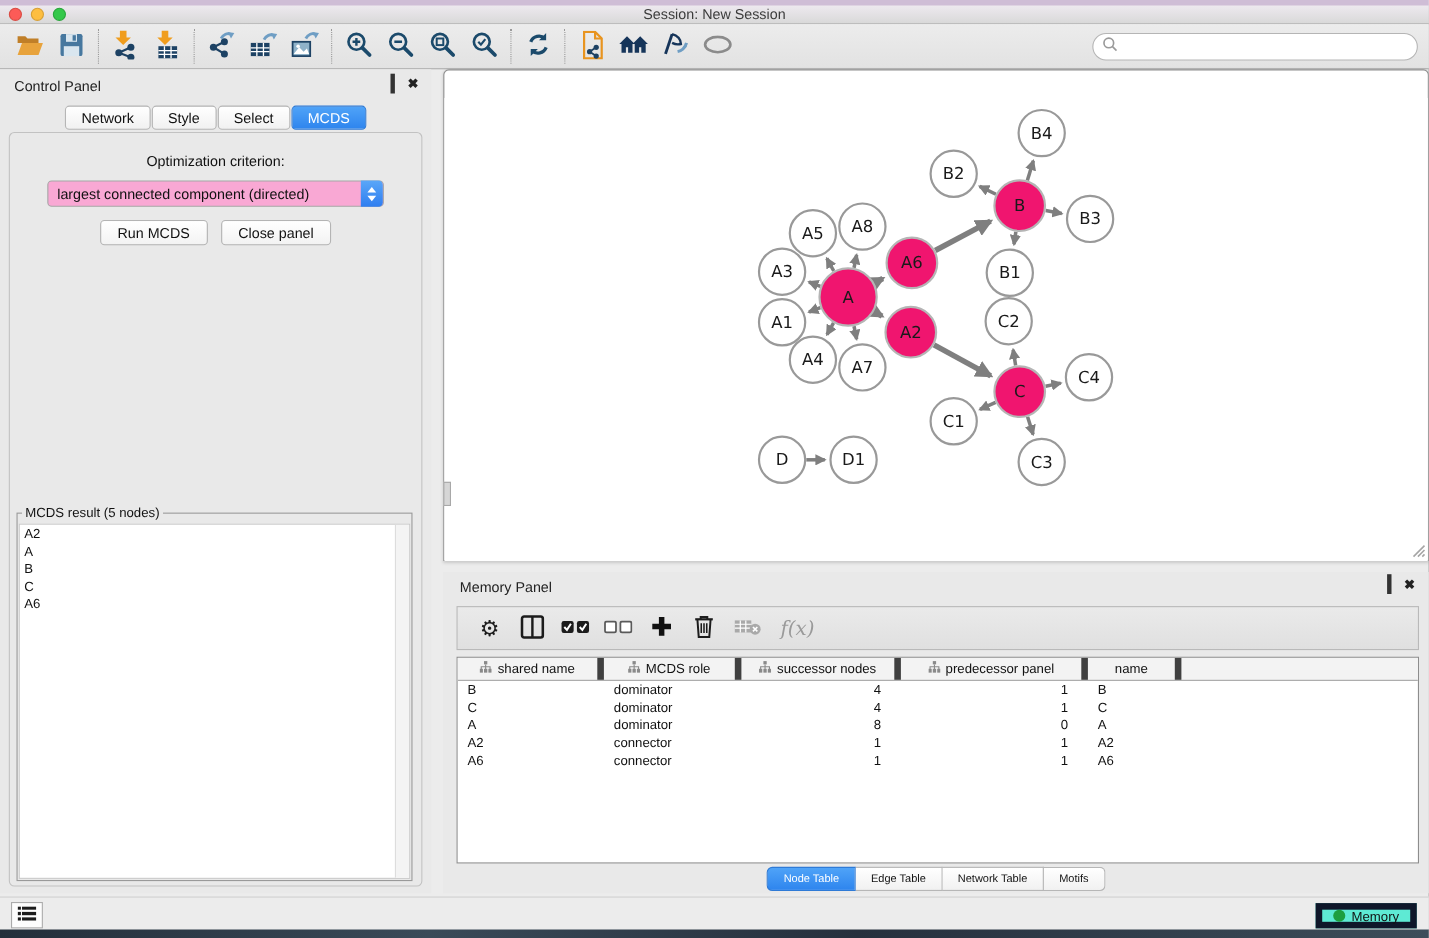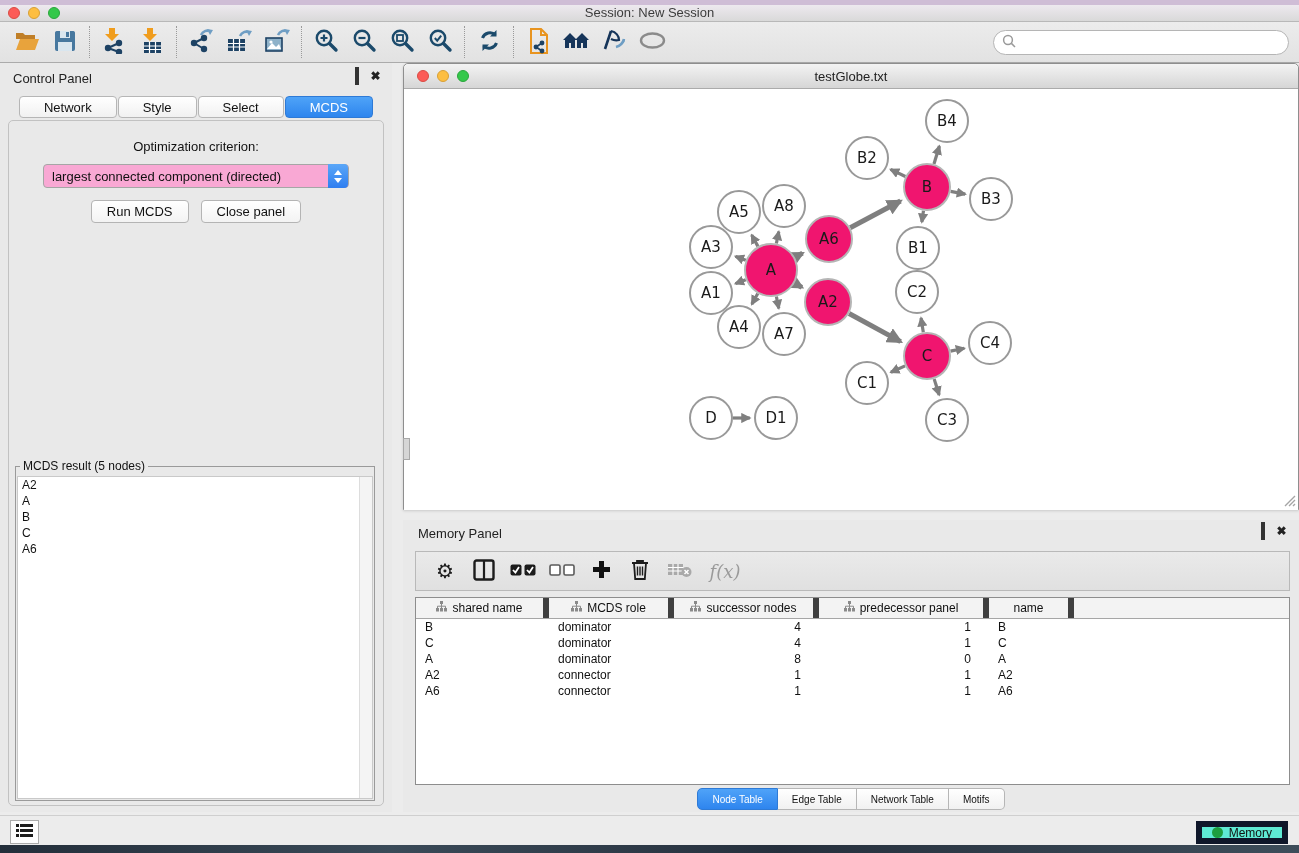--- a/index.html
+++ b/index.html
@@ -30,21 +30,21 @@
   .search-wrap input { border:none; outline:none; flex:1; height:20px; font-size:13px; background:transparent; }
 
   
   .control-panel { position:absolute; left:0; top:63px; width:392px; height:749px; background:#e9e9e9; }
   .cp-header { position:relative; height:28px; }
   .cp-title { position:absolute; left:13px; top:8px; font-size:13px; color:#222; }
   .wbtn { position:absolute; top:8px; width:13px; height:13px; font-size:12px; line-height:11px;
     color:#222; text-align:center; cursor:default; }
   .float-box { border:2px solid #333; width:11px; height:11px; }
   .cp-tabs { position:absolute; left:0; right:0; top:33px; display:flex; justify-content:center; gap:1px; }
-  .cp-tab { height:22px; padding:0 24px; font-size:13px; background:linear-gradient(#ffffff,#f1f1f1);
+  .cp-tab { height:22px; padding:0 14px; font-size:13px; background:linear-gradient(#ffffff,#f1f1f1);
     border:1px solid #b6b6b6; border-radius:4px; color:#111; cursor:default; }
   .cp-tab.active { background:linear-gradient(#4fa3f8,#2e85ee); border-color:#2e7ad6; color:#fff; }
   .cp-body { position:absolute; left:8px; right:8px; top:57px; bottom:6px;
     border:1px solid #c2c2c2; border-radius:5px; background:#e9e9e9; }
   .opt-label { margin-top:18px; text-align:center; font-size:13px; color:#111; }
   .select { position:relative; margin:10px 34px 0 34px; height:24px; background:#f9a8d4;
     border:1px solid #a6a6a6; border-radius:4px; font-size:13px; color:#111;
     display:flex; align-items:center; padding-left:8px; cursor:default; }
   .select .spinner { position:absolute; right:0; top:-1px; bottom:-1px; width:20px;
     background:linear-gradient(#5aa7f8,#2f7ef0); border-radius:0 4px 4px 0;
@@ -295,28 +295,20 @@
               <div class="result-item">C</div>
               <div class="result-item">A6</div>
             </div>
           <div class="result-scroll"></div>
         </div>
       </fieldset>
     </div>
   </div>
 
   <div class="net-window">
-    <div class="net-titlebar">
-      <div class="net-lights">
-        <div class="tl red"></div>
-        <div class="tl yellow"></div>
-        <div class="tl green"></div>
-      </div>
-      <div class="net-title">testGlobe.txt</div>
-    </div>
     <div class="net-canvas">
       <svg id="graph-svg" width="894" height="421" viewBox="0 0 894 421">
         <defs>
           <marker id="arrow" viewBox="0 0 6 6" refX="5" refY="3" markerWidth="3.2" markerHeight="3.2" orient="auto">
             <path d="M0 0L6 3L0 6z" fill="#7f7f7f"></path>
           </marker>
         </defs>
       <line x1="353.956911741394" y1="157.35940253127654" x2="347.656626384277" y2="145.940135321502" stroke="#7f7f7f" stroke-width="3.2" marker-end="url(#arrow)"></line>
           <line x1="372.37461795583283" y1="154.54034237128457" x2="374.78462998359925" y2="142.6756677730498" stroke="#7f7f7f" stroke-width="3.2" marker-end="url(#arrow)"></line>
           <line x1="341.78885483284466" y1="171.33572768592379" x2="331.4641482733137" y2="167.37792350477025" stroke="#7f7f7f" stroke-width="3.2" marker-end="url(#arrow)"></line>

